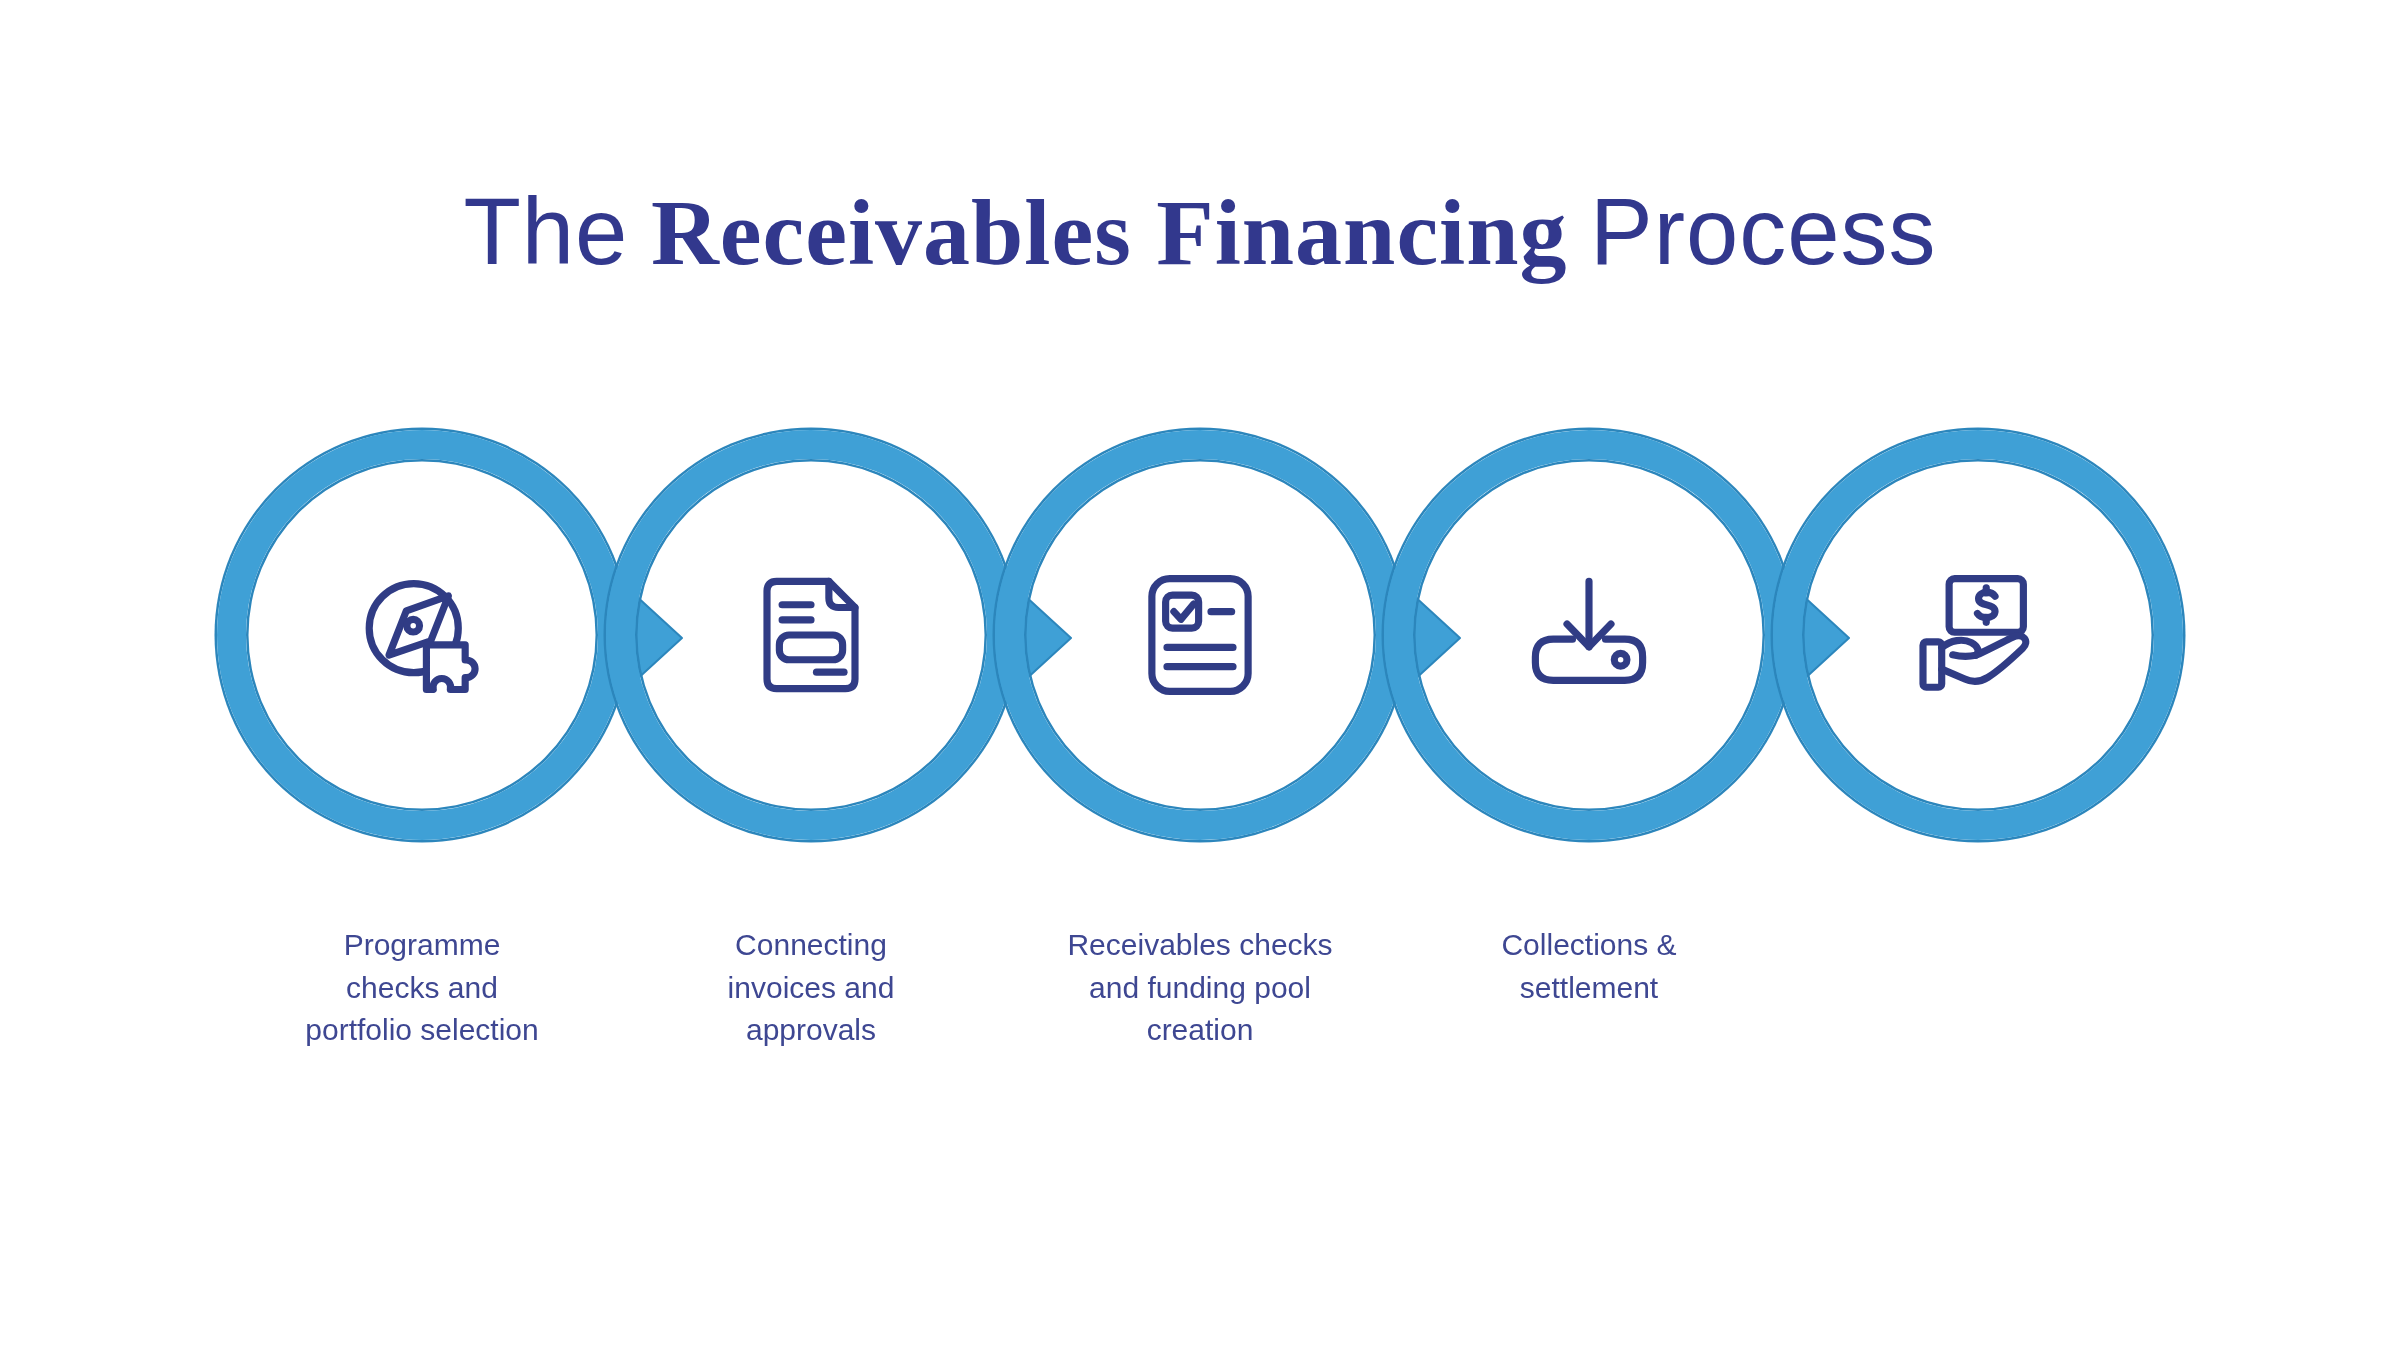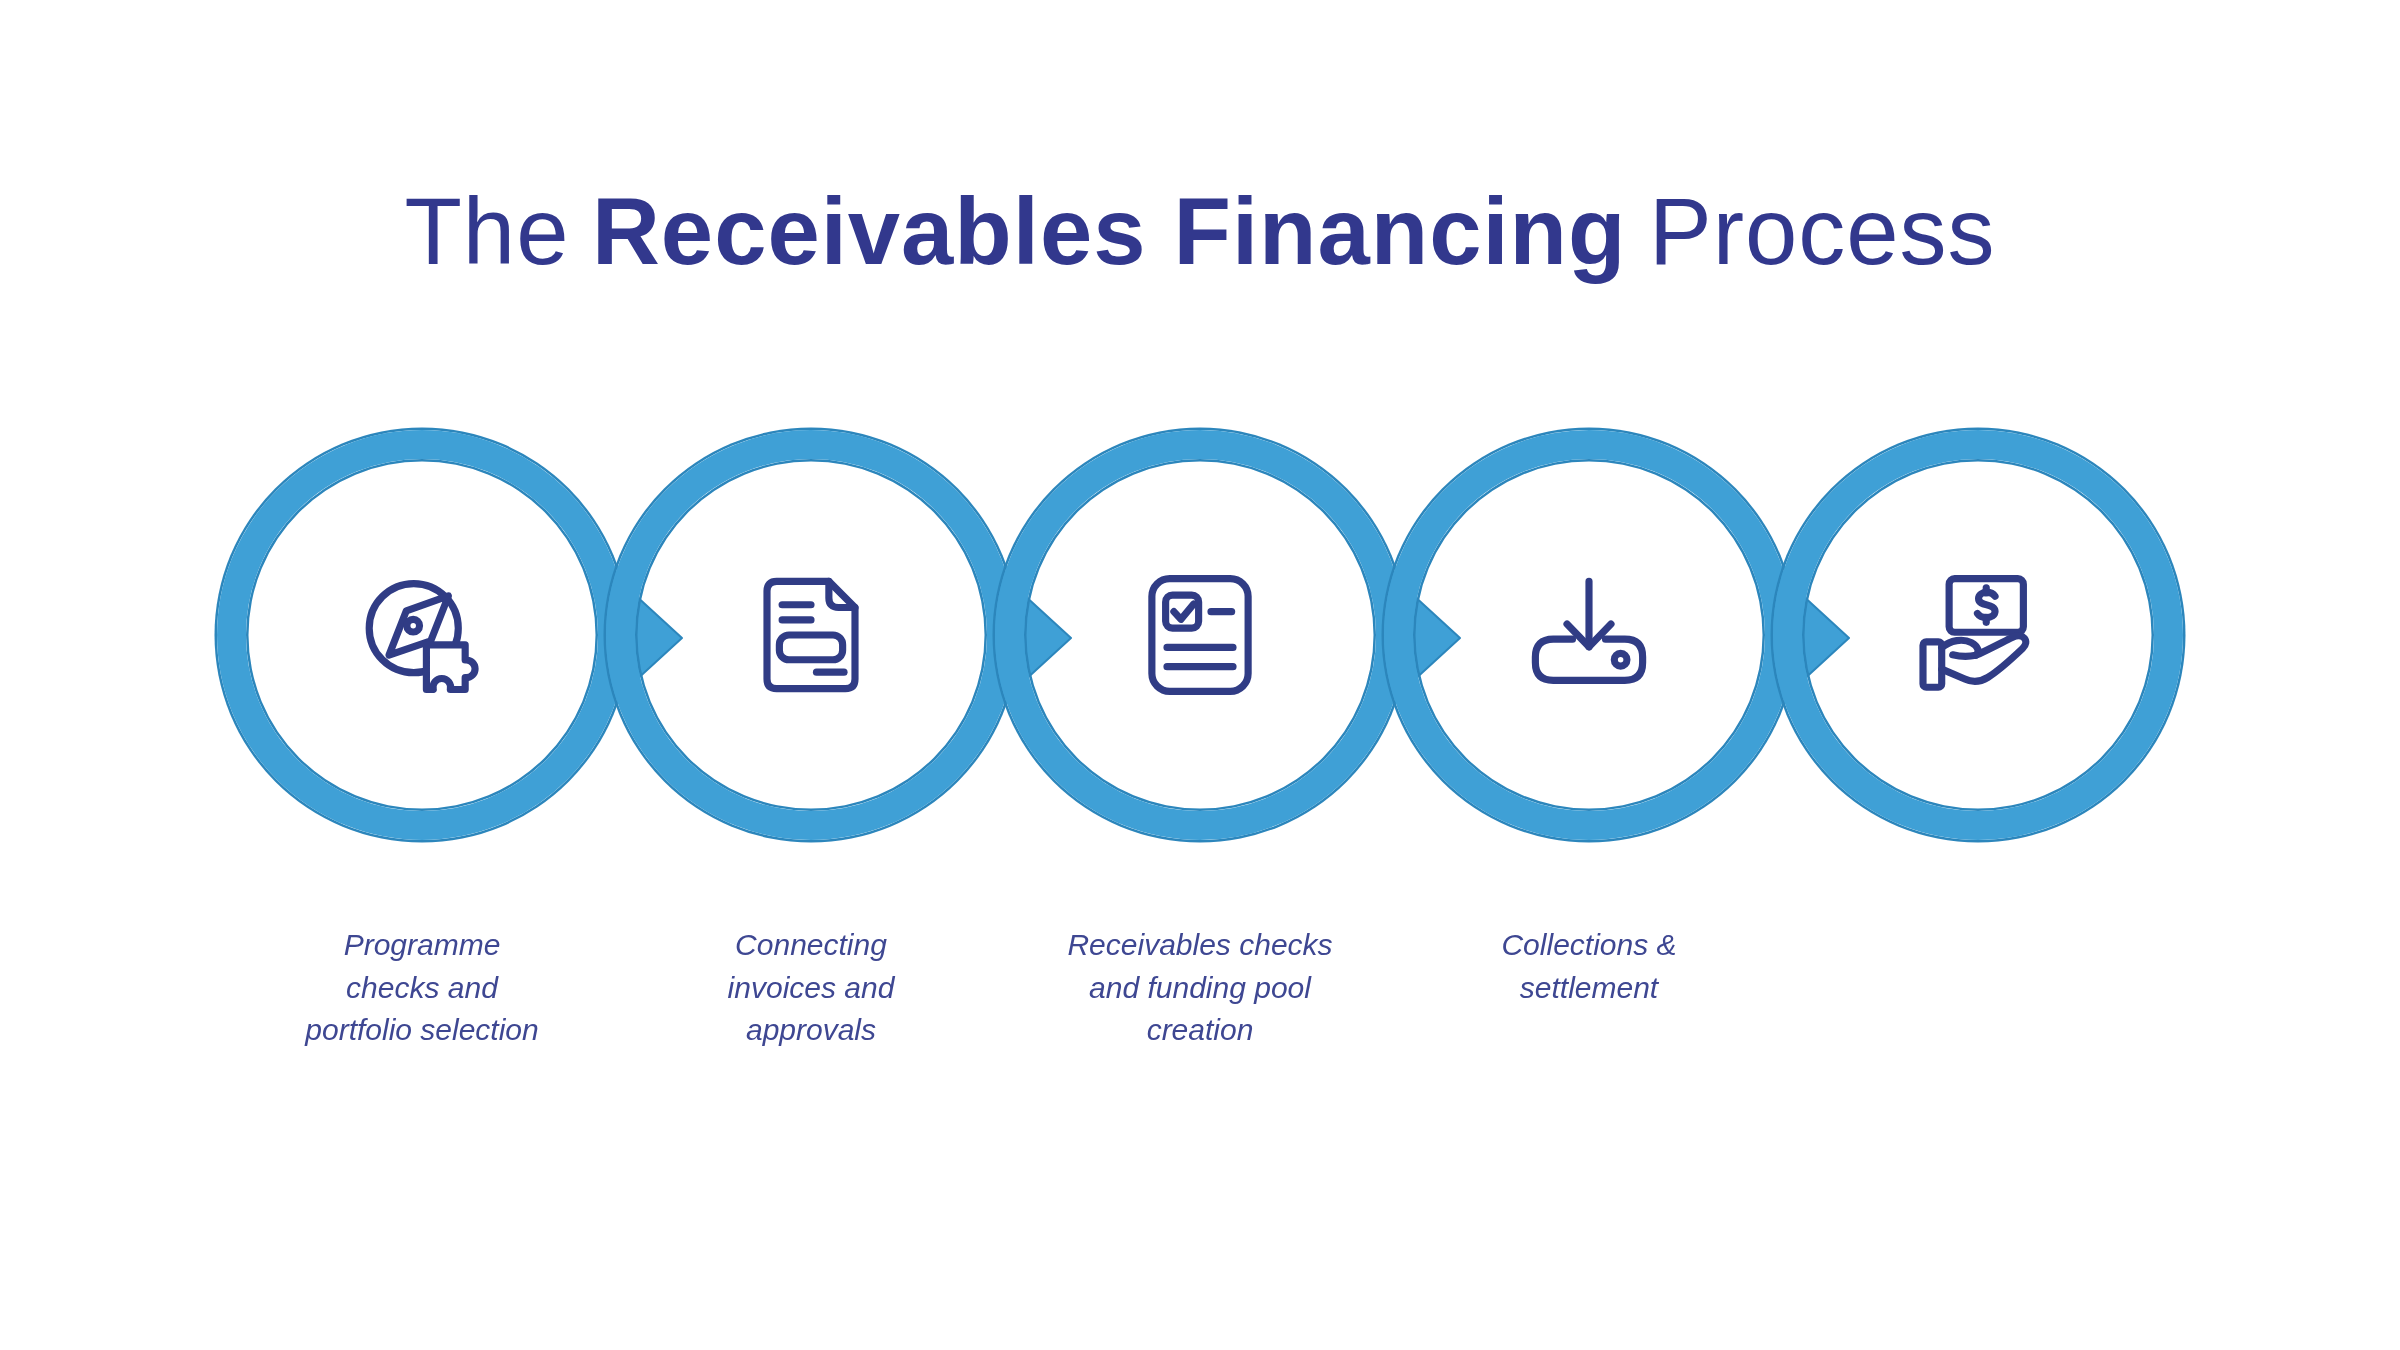--- a/index.html
+++ b/index.html
@@ -8,26 +8,26 @@
     background:var(--background,#fff);
     font-family:"Liberation Sans",sans-serif;
   }
   
   .title{
     position:absolute;top:178px;left:0;width:100%;
     text-align:center;white-space:nowrap;
     font-size:94px;line-height:1.15;font-weight:400;
     color:var(--title-indigo,#32388d);letter-spacing:1px;
   }
-  .title b{font-weight:700;margin:16px .24em;}
+  .title b{font-weight:700;margin:16px .24em;font-family:Liberation Serif, serif;}
   
   .flow{position:absolute;top:0;left:0;width:100%;height:100%;}
   .arrow{position:absolute;top:570px;width:76px;height:136px;z-index:0;}
   .arrow polygon{fill:var(--ring-blue,#3fa0d6);stroke:var(--ring-edge,#2c86bc);stroke-width:2;stroke-linejoin:round;}
-  .step{position:absolute;top:430px;width:410px;height:720px;z-index:1;font-style:italic;}
+  .step{position:absolute;top:430px;width:410px;height:720px;z-index:1;}
   .ring{
     position:absolute;top:0;left:0;width:410px;height:410px;box-sizing:border-box;
     border:29px solid var(--ring-blue,#3fa0d6);border-radius:50%;
     box-shadow:0 0 0 2.5px var(--ring-edge,#2c86bc), inset 0 0 0 2.5px var(--ring-edge,#2c86bc);
   }
   .icon{position:absolute;top:139px;left:139px;width:132px;height:132px;}
   .icon svg{width:100%;height:100%;}
   .icon svg *{stroke:var(--icon-navy,#303c85);stroke-width:2.6;fill:none;stroke-linecap:round;stroke-linejoin:round;}
   .icon svg .fill-white{fill:#fff;}
   .step-label{

